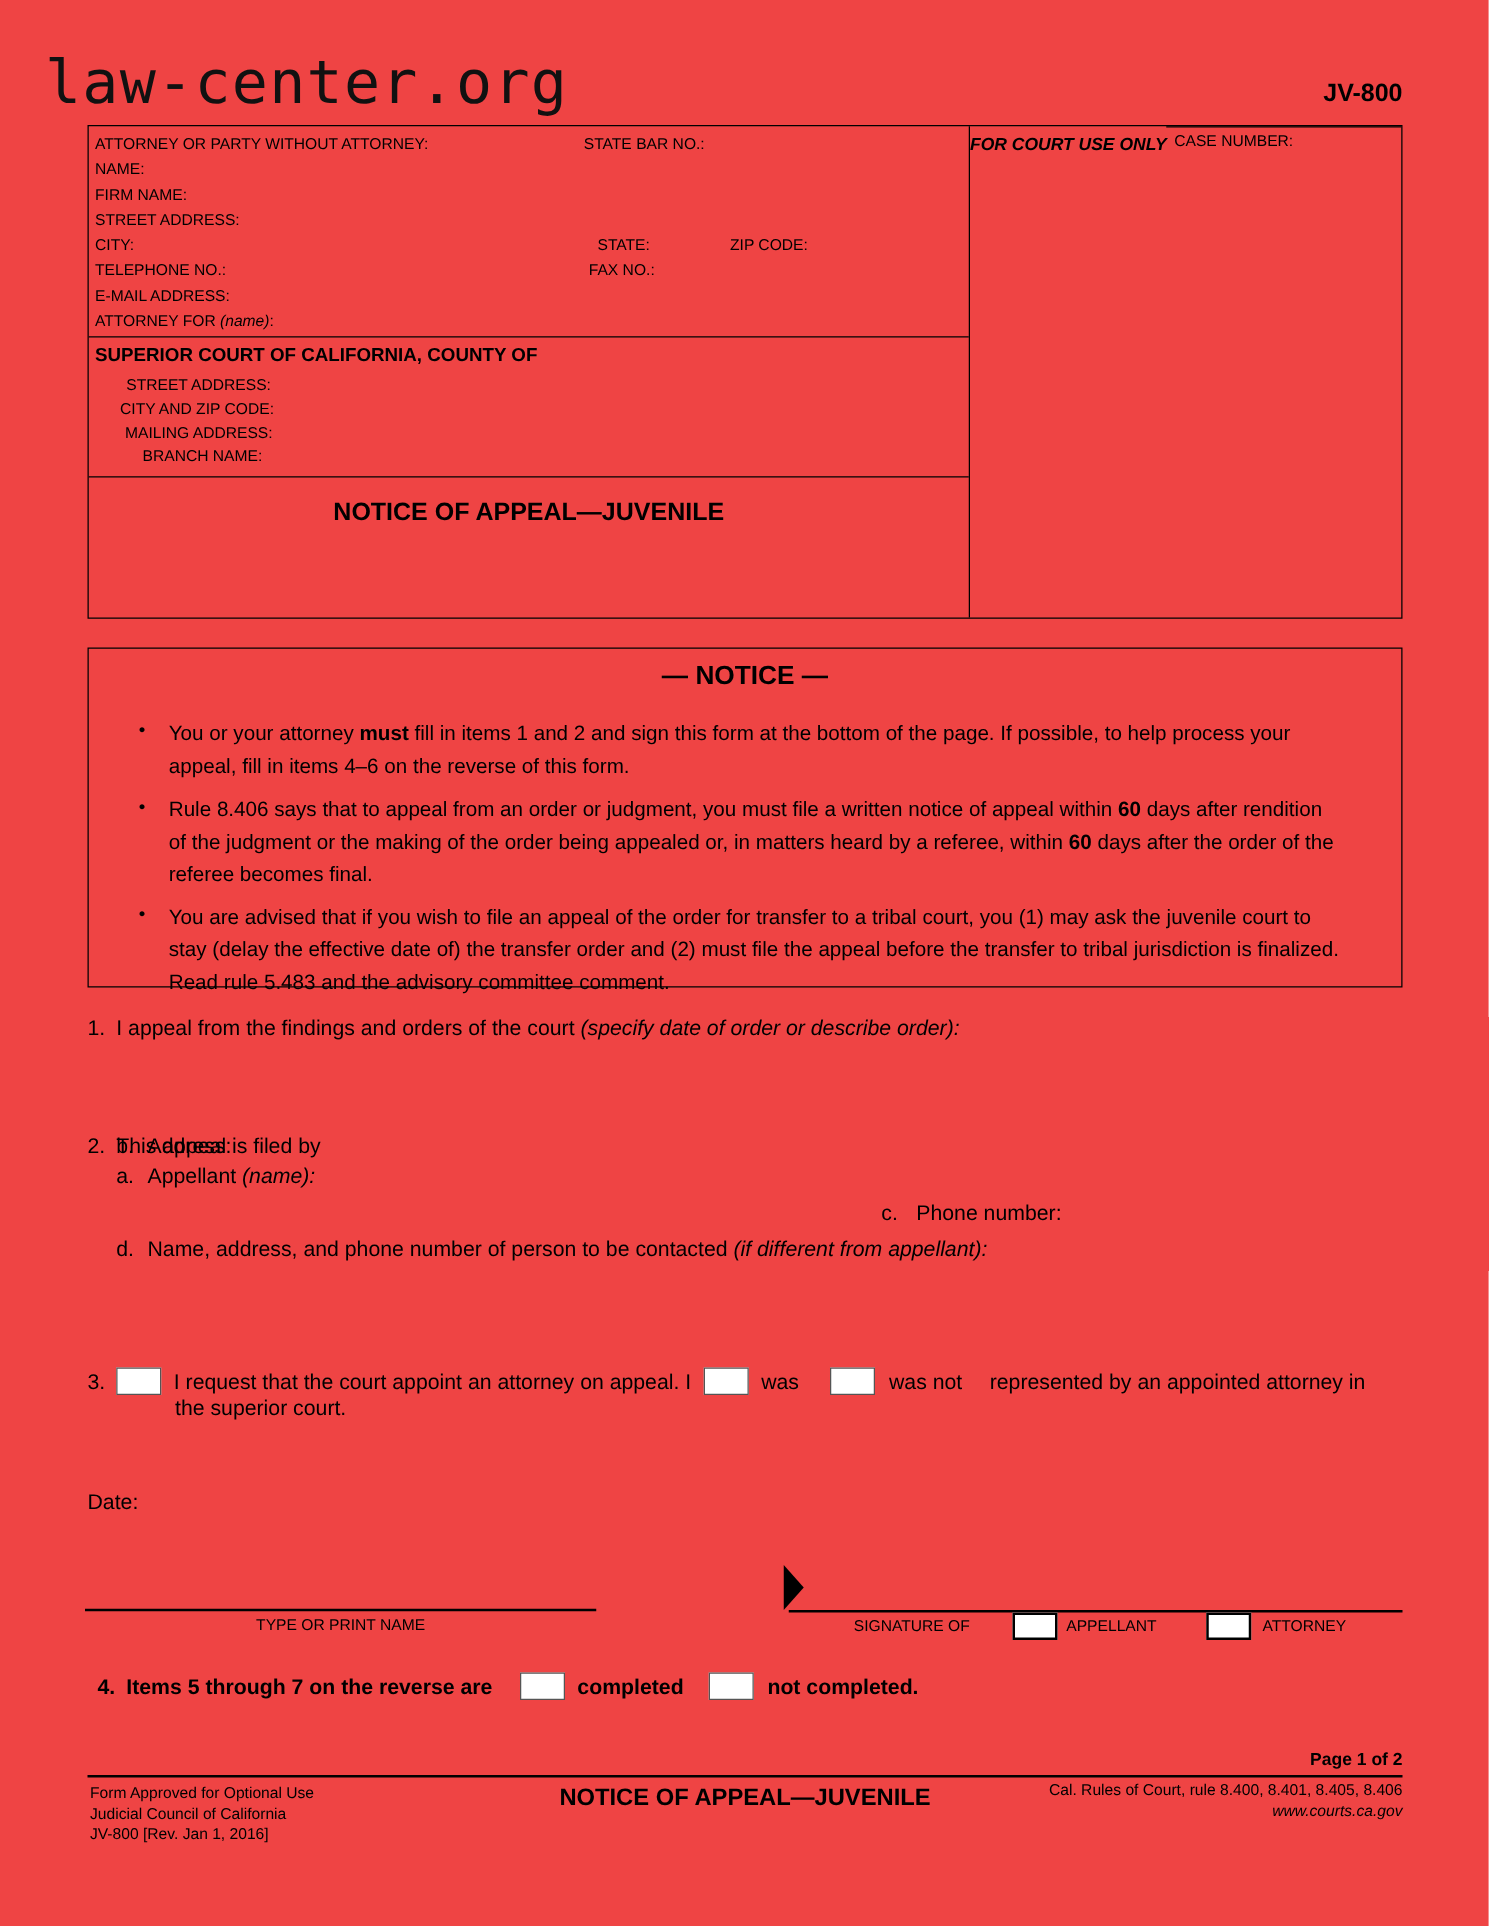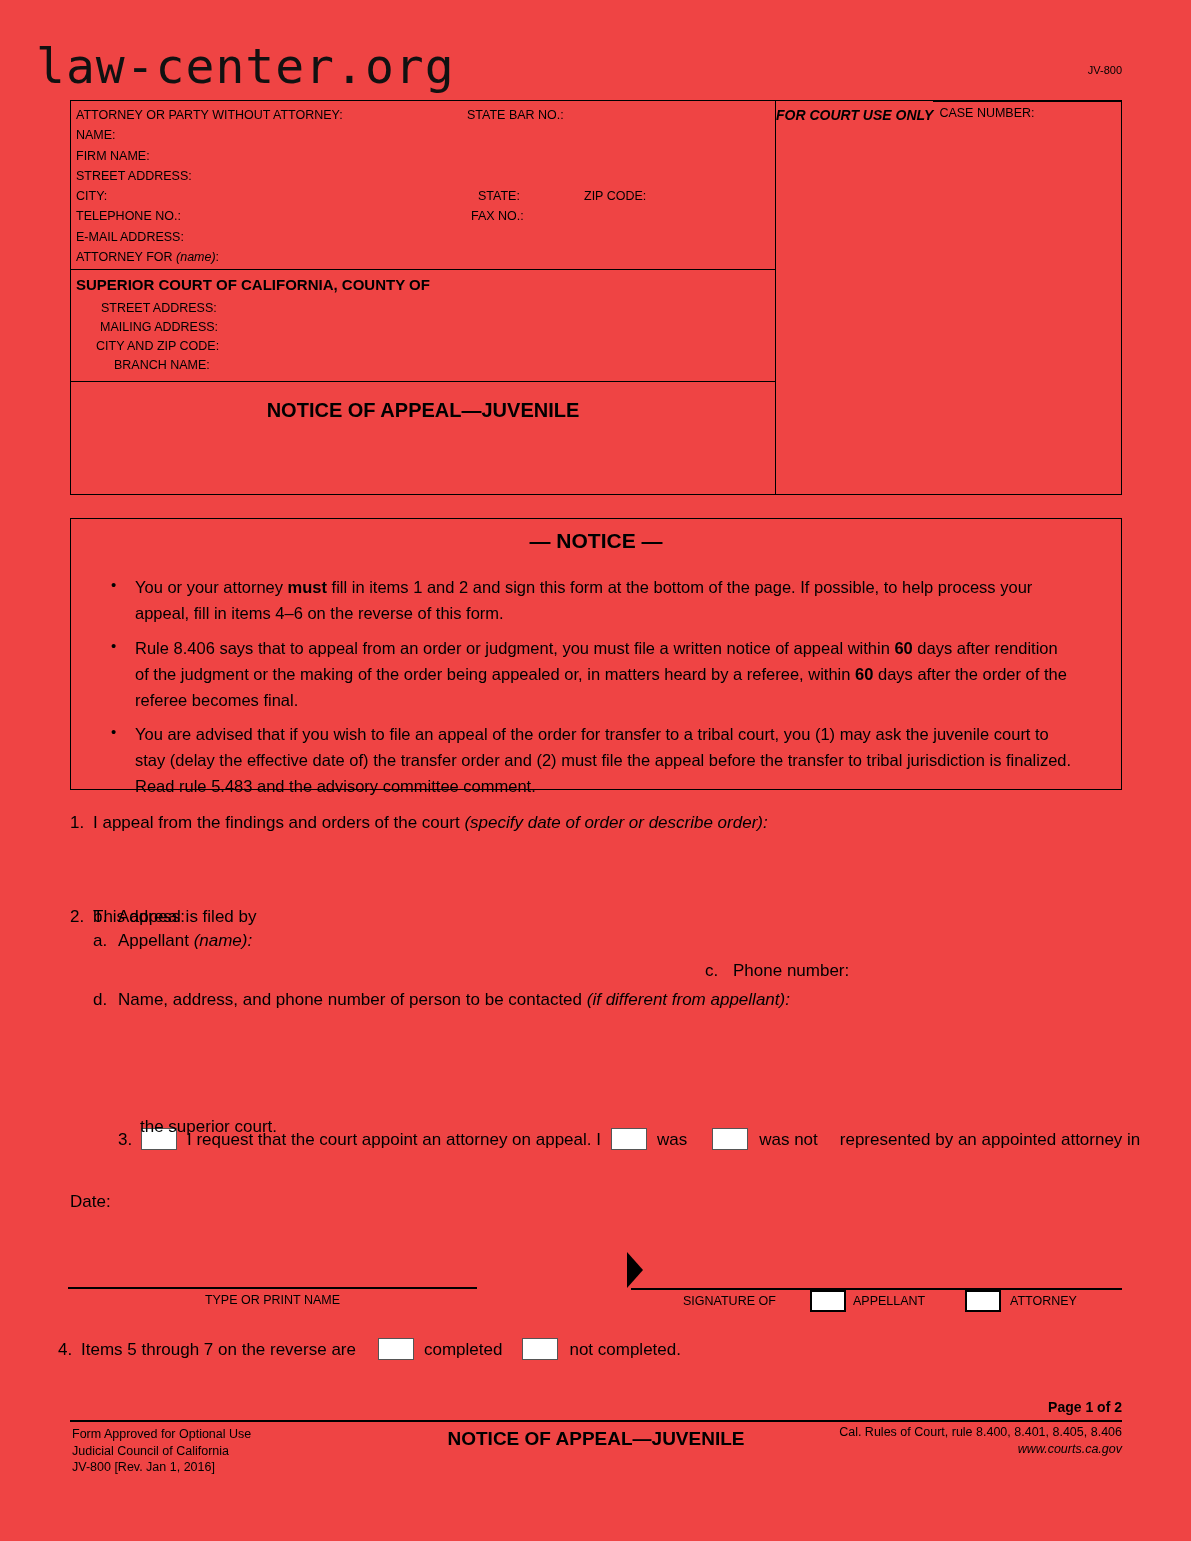--- a/index.html
+++ b/index.html
@@ -12,21 +12,21 @@
     color:#000;
     overflow:hidden;
   }
   .logo {
     position:absolute; left:36px; top:38px;
     font-family:"DejaVu Sans Mono", monospace;
     font-size:48px; font-weight:400; letter-spacing:1px; color:#111;
   }
   .form-number {
     position:absolute; right:69px; top:64px;
-    font-size:11px; font-weight:normal;
+    font-size:20px; font-weight:bold;
   }
   
   .form-box {
     position:absolute; left:70px; top:100px; width:1052px; height:395px;
     border:1.5px solid #000;
     display:flex;
   }
   .left-col { width:705px; border-right:1.5px solid #000; display:flex; flex-direction:column; }
   .right-col { flex:1; display:flex; flex-direction:row; }
   .row-attorney { height:168px; padding:4px 5px 0 5px; font-size:12.5px; }
@@ -116,22 +116,22 @@
         </div>
         <div class="att-line"><span>E-MAIL ADDRESS:</span></div>
         <div class="att-line">
           <span>ATTORNEY FOR </span><span class="it">(name)</span><span>:</span>
         </div>
       </div>
 
       <div class="row-court">
         <div class="court-title">SUPERIOR COURT OF CALIFORNIA, COUNTY OF</div>
         <div class="court-line" style="margin-left:25px;"><span>STREET ADDRESS:</span></div>
+        <div class="court-line" style="margin-left:20px;"><span>CITY AND ZIP CODE:</span></div>
         <div class="court-line" style="margin-left:24px;"><span>MAILING ADDRESS:</span></div>
-        <div class="court-line" style="margin-left:20px;"><span>CITY AND ZIP CODE:</span></div>
         <div class="court-line" style="margin-left:38px;"><span>BRANCH NAME:</span></div>
       </div>
 
 
       <div class="row-title">
         <span>NOTICE OF APPEAL—JUVENILE</span>
       </div>
     </div>
 
     <div class="right-col">
@@ -176,41 +176,41 @@
   <div class="abs body-text" style="left:93px; top:906px;">
     <span class="num" style="width:25px;">b.</span><span>Address:</span>
   </div>
   <div class="abs body-text" style="left:705px; top:960px;">
     <span class="num" style="width:28px;">c.</span><span>Phone number:</span>
   </div>
   <div class="abs body-text" style="left:93px; top:989px; width:1010px;">
     <span class="num" style="width:25px;">d.</span><span>Name, address, and phone number of person to be contacted </span><span class="it">(if different from appellant):</span>
   </div>
 
-  <div class="abs body-text nowrap" style="left:70px; top:1128px;margin-left:48px;">
+  <div class="abs body-text nowrap" style="left:70px; top:1094px;">
     <span class="num">3.</span><span class="cb"></span><span style="margin-left:10px;">I request that the court appoint an attorney on appeal. I</span><span class="cb" style="margin-left:10px;"></span><span style="margin-left:10px;">was</span><span class="cb" style="margin-left:25px;"></span><span style="margin-left:11px;">was not</span><span style="margin-left:22px;">represented by an appointed attorney in</span>
   </div>
   <div class="abs body-text" style="left:140px; top:1116px;">
     <span>the superior court.</span>
   </div>
 
   <div class="abs body-text" style="left:70px; top:1191px;">Date:</div>
 
   <div class="line" style="left:68px; top:1287px; width:409px;"></div>
   <div class="abs small-label" style="left:68px; top:1293px; width:409px; text-align:center;">TYPE OR PRINT NAME</div>
 
   <div class="sig-arrow"></div>
   <div class="line" style="left:631px; top:1288px; width:491px;"></div>
   <div class="abs small-label" style="left:683px; top:1294px;">SIGNATURE OF</div>
   <span class="cb cb-dark abs" style="left:810px; top:1290px;"></span>
   <div class="abs small-label" style="left:853px; top:1294px;">APPELLANT</div>
   <span class="cb cb-dark abs" style="left:965px; top:1290px;"></span>
   <div class="abs small-label" style="left:1010px; top:1294px;">ATTORNEY</div>
 
-  <div class="abs body-text nowrap" style="left:58px; top:1338px;">
+  <div class="abs body-text nowrap" style="left:78px; top:1338px;font-weight:bold;">
     <span class="num">4.</span><span>Items 5 through 7 on the reverse are</span><span class="cb" style="margin-left:22px;"></span><span style="margin-left:10px;">completed</span><span class="cb" style="margin-left:20px;"></span><span style="margin-left:11px;">not completed.</span>
   </div>
 
   <div class="footer-page">Page 1 of 2</div>
   <div class="footer-rule"></div>
   <div class="footer-left">
     <div>Form Approved for Optional Use</div>
     <div>Judicial Council of California</div>
     <div>JV-800 [Rev. Jan 1, 2016]</div>
   </div>

